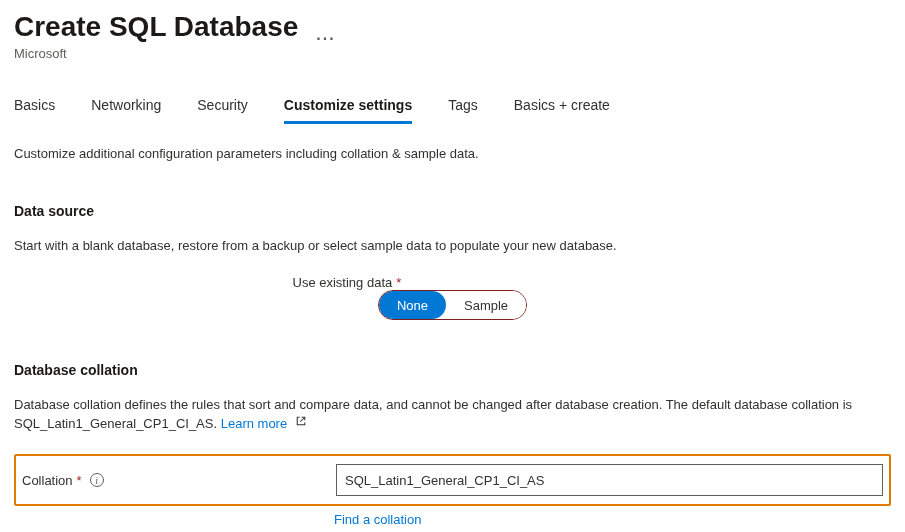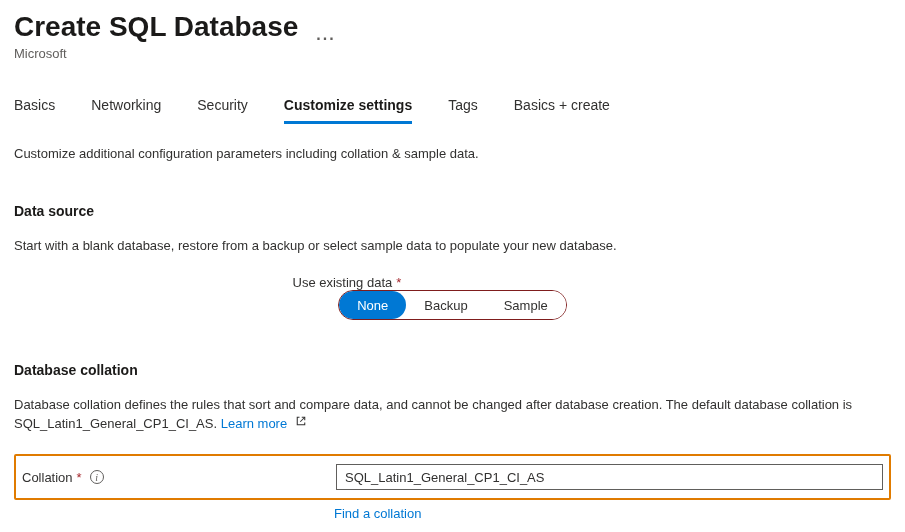--- a/index.html
+++ b/index.html
@@ -86,21 +86,21 @@
       border: 2px solid #e07b00;
       border-radius: 2px;
       padding: 8px 6px;
       margin-top: 20px;
       display: flex;
       align-items: center;
     }
     .collation-wrap .label-col { width: 314px; }
     .text-input {
       flex: 1;
-      height: 26px;
+      height: 32px;
       border: 1px solid #605e5c;
       padding: 2px 8px;
       font-size: 13px;
       font-family: inherit;
       color: #323130;
       outline: none;
     }
     .find-link {
       color: #0078d4;
       font-size: 13px;
@@ -135,21 +135,20 @@
 <div class="section-head">Data source</div>
 <div class="section-desc">Start with a blank database, restore from a backup or select sample data to populate your new database.</div>
 
 <div class="row">
   <div class="label-col">
     <span>Use existing data</span>
     <span class="req">*</span>
   </div>
   <div class="pill-group">
     <div class="pill selected">None</div>
-    <div class="pill">Backup</div>
     <div class="pill">Sample</div>
   </div>
 </div>
 
 <div class="section-head">Database collation</div>
 <div class="section-desc">
   <span>Database collation defines the rules that sort and compare data, and cannot be changed after database creation. The default database collation is SQL_Latin1_General_CP1_CI_AS. </span>
   <a class="learn-link">Learn more</a>
   <span class="ext-icon">
     <svg width="12" height="12" viewBox="0 0 16 16" fill="none" stroke="#323130" stroke-width="1.4">

